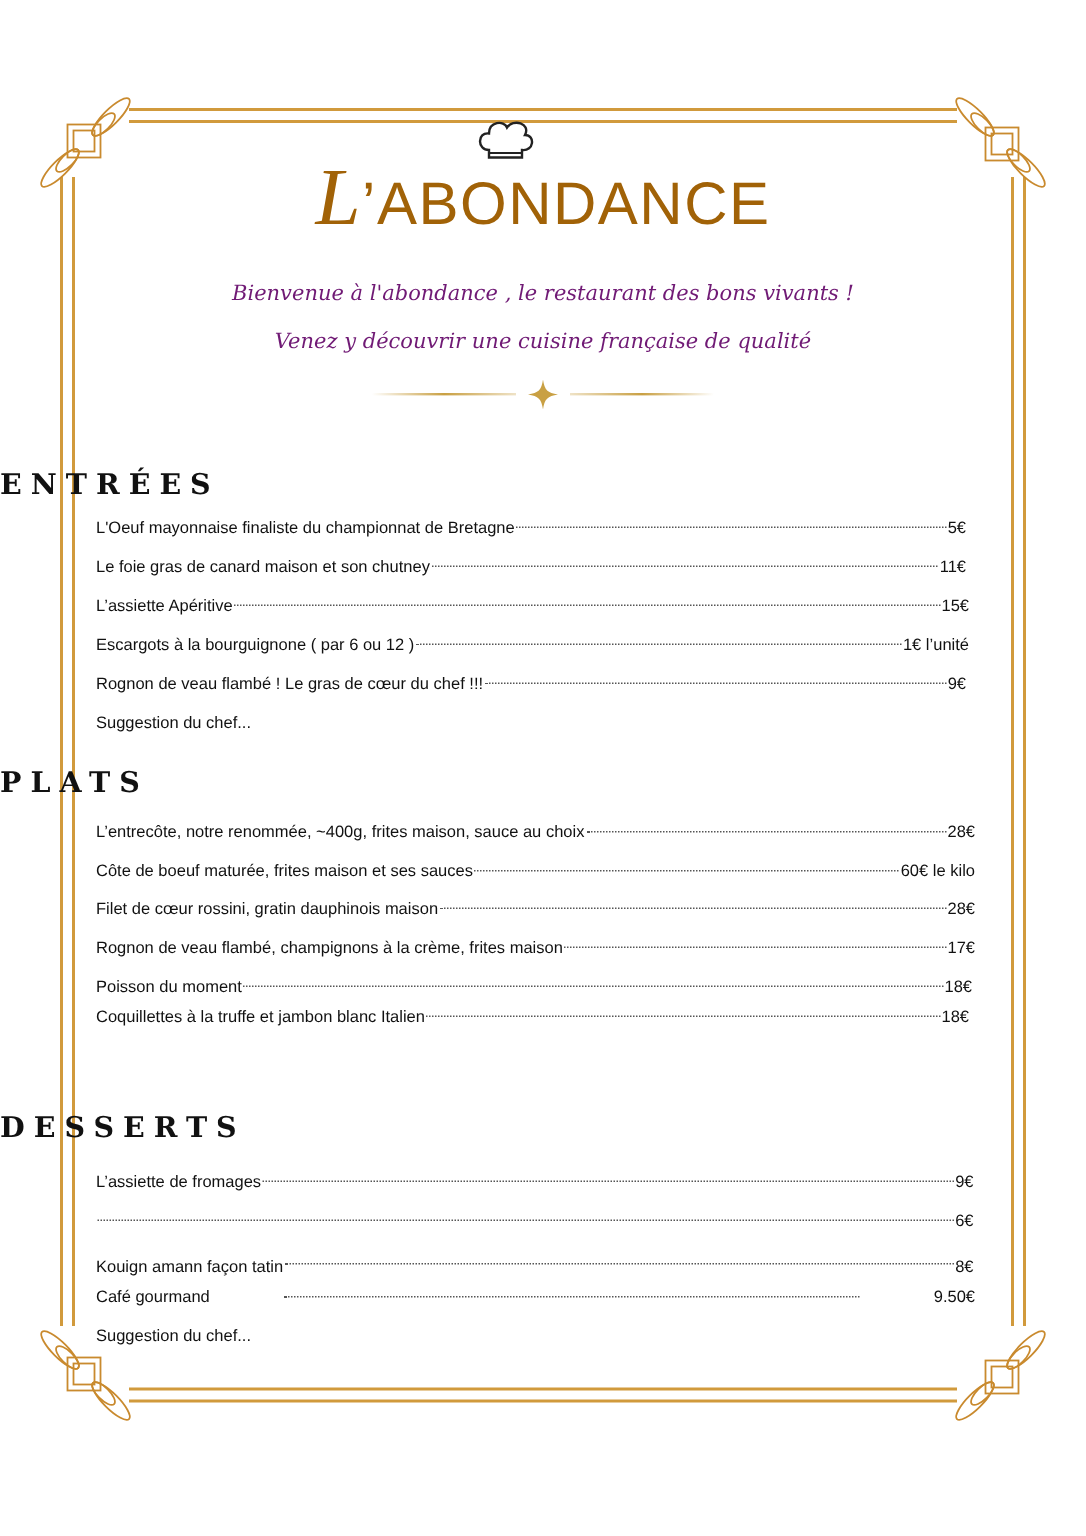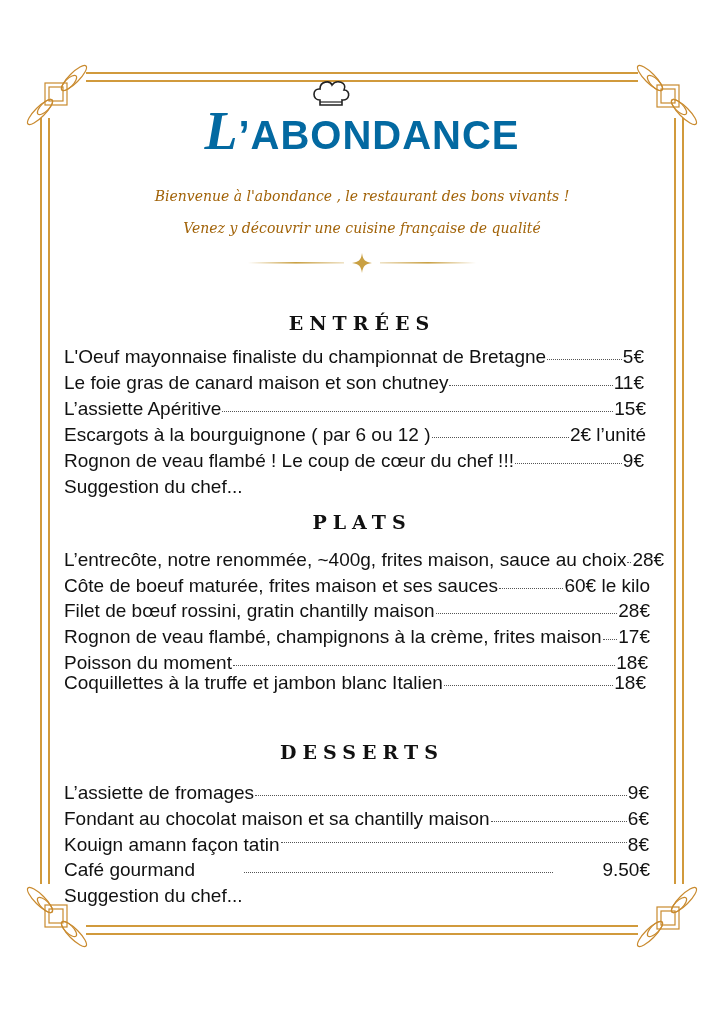--- a/index.html
+++ b/index.html
@@ -10,37 +10,37 @@
   }
   .frame-line { position: absolute; background: #d19a3c; }
   .h { height: 2px; }
   .v { width: 2px; }
   .corner { position: absolute; width: 70px; height: 70px; }
   .logo {
     position: absolute; left: 0; width: 724px; top: 100px; text-align: center;
   }
   .logo-text {
     font-family: "Liberation Sans", sans-serif; font-size: 40px; letter-spacing: 1px;
-    color: #0369a1; font-weight: bold; display: inline-block; position: relative;
+    color: #a16207; font-weight: normal; display: inline-block; position: relative;
   }
   .logo-text .big-l { font-size: 54px; font-family: "Liberation Serif", serif; font-style: italic; }
   .hat { position: absolute; left: 106px; top: -22px; }
   .tagline {
     position: absolute; left: 0; width: 724px; text-align: center;
-    font-family: "DejaVu Serif", serif; font-style: italic; font-size: 14px; color: #a16207;
+    font-family: "DejaVu Serif", serif; font-style: italic; font-size: 14px; color: #701a75;
   }
   .divider { position: absolute; top: 253px; left: 248px; width: 228px; height: 20px; }
   .section-title {
-    position: absolute; left: 0; width: 724px; text-align: center;
+    position: absolute; left: 0; width: 724px; 
     font-family: "DejaVu Serif", serif; font-weight: bold; font-size: 19px;
     letter-spacing: 6px; color: #111;
   }
   .row {
     position: absolute; left: 64px; height: 24px;
-    display: flex; align-items: baseline; font-size: 19px; color: #111;
+    display: flex; align-items: baseline; font-size: 11px; color: #111;
     white-space: nowrap; font-family: "Liberation Sans", sans-serif;
   }
   .row .name { flex: 0 0 auto; }
   .row .dots {
     flex: 1 1 auto; border-bottom: 1px dotted #555; margin: 0 1px; height: 1px;
     transform: translateY(-3px); min-width: 4px;
   }
   .row .price { flex: 0 0 auto; }
 </style>
 </head>
@@ -139,44 +139,44 @@
     <span class="price">11€</span>
   </div>
 <div class="row" style="top:398px; width:582px;">
     <span class="name">L’assiette Apéritive</span>
     <span class="dots"></span>
     <span class="price">15€</span>
   </div>
 <div class="row" style="top:424px; width:582px;text-align:right;">
     <span class="name">Escargots à la bourguignone ( par 6 ou 12 )</span>
     <span class="dots"></span>
-    <span class="price">2€ l’unité</span>
+    <span class="price">1€ l’unité</span>
   </div>
 <div class="row" style="top:450px; width:580px;">
-    <span class="name">Rognon de veau  flambé ! Le coup de cœur du chef !!!</span>
+    <span class="name">Rognon de veau  flambé ! Le gras de cœur du chef !!!</span>
     <span class="dots"></span>
     <span class="price"> 9€</span>
   </div>
 <div class="row" style="top:476px;">
     <span class="name">Suggestion  du chef...</span>
   </div>
 
 <div class="section-title" style="top:511px;">PLATS</div>
 <div class="row" style="top:549px; width:586px;">
     <span class="name">L’entrecôte, notre renommée, ~400g, frites maison, sauce au choix</span>
     <span class="dots"></span>
     <span class="price">28€</span>
   </div>
 <div class="row" style="top:575px; width:586px;">
     <span class="name">Côte de boeuf maturée, frites maison et ses sauces</span>
     <span class="dots"></span>
     <span class="price">60€ le kilo</span>
   </div>
 <div class="row" style="top:600px; width:586px;">
-    <span class="name">Filet de bœuf rossini, gratin chantilly maison</span>
+    <span class="name">Filet de cœur rossini, gratin dauphinois maison</span>
     <span class="dots"></span>
     <span class="price">28€</span>
   </div>
 <div class="row" style="top:626px; width:586px;justify-content:center;">
     <span class="name">Rognon de veau flambé, champignons à la crème, frites maison</span>
     <span class="dots"></span>
     <span class="price">17€</span>
   </div>
 <div class="row" style="top:652px; width:584px;">
     <span class="name">Poisson du moment</span>
@@ -189,21 +189,20 @@
     <span class="price">18€</span>
   </div>
 
 <div class="section-title" style="top:741px;">DESSERTS</div>
 <div class="row" style="top:782px; width:585px;justify-content:space-between;">
     <span class="name">L’assiette de fromages</span>
     <span class="dots"></span>
     <span class="price"> 9€</span>
   </div>
 <div class="row" style="top:808px; width:585px;">
-    <span class="name">Fondant au chocolat maison et sa chantilly maison</span>
     <span class="dots"></span>
     <span class="price">6€</span>
   </div>
 <div class="row" style="top:833px; width:585px;align-items:center;">
     <span class="name">Kouign amann façon tatin</span>
     <span class="dots"></span>
     <span class="price">8€</span>
   </div>
 <div class="row" style="top:859px; width:586px;gap:48px;">
     <span class="name">Café gourmand</span>

